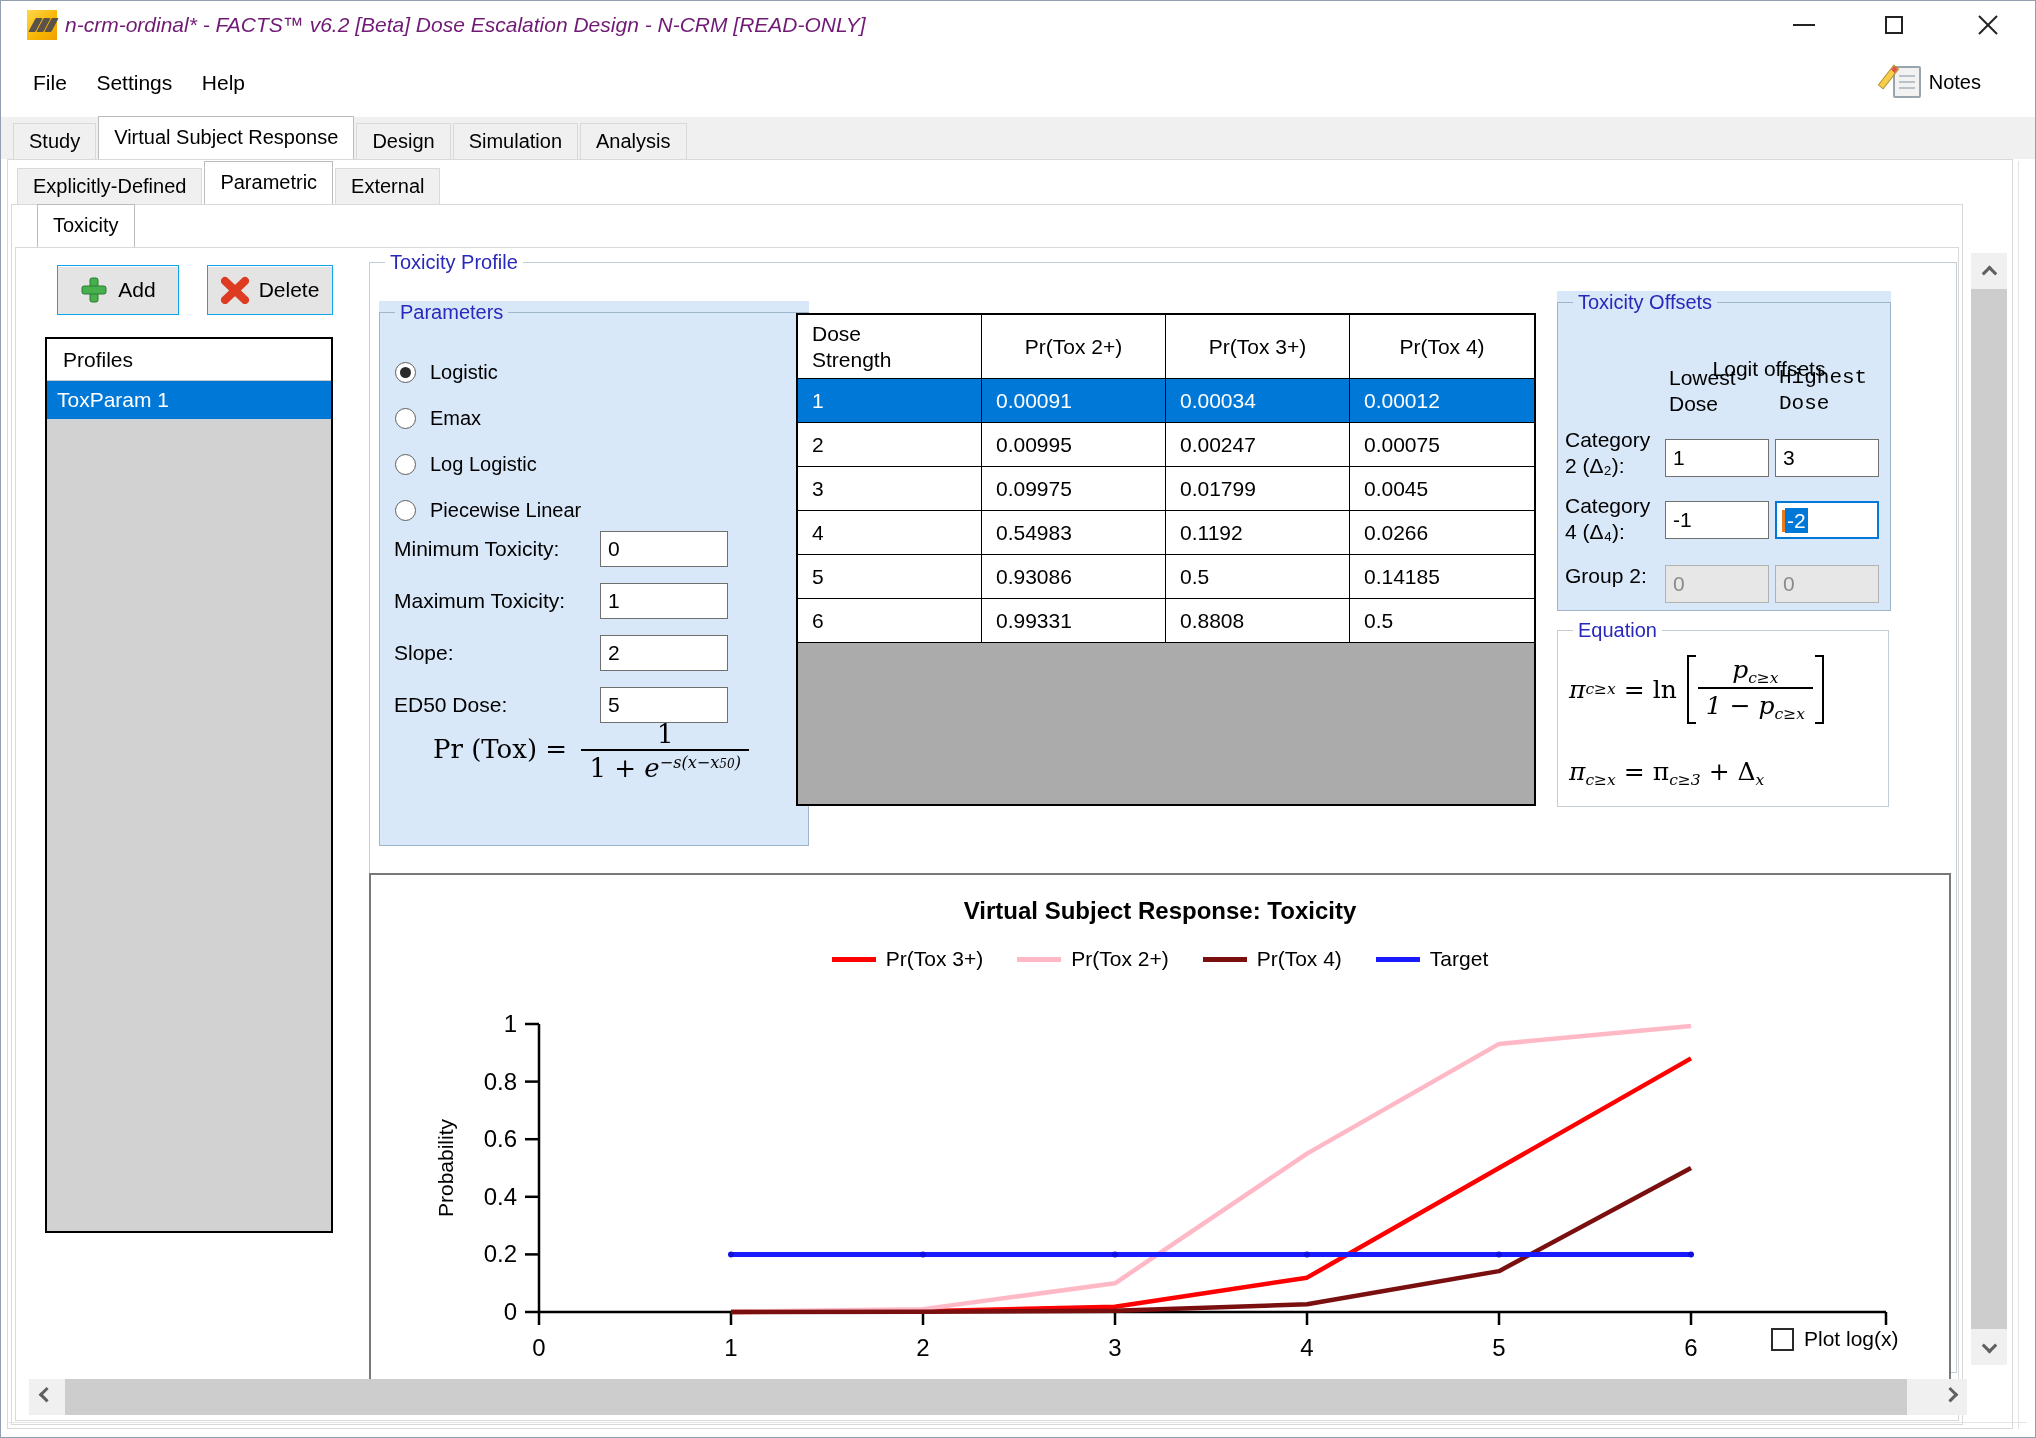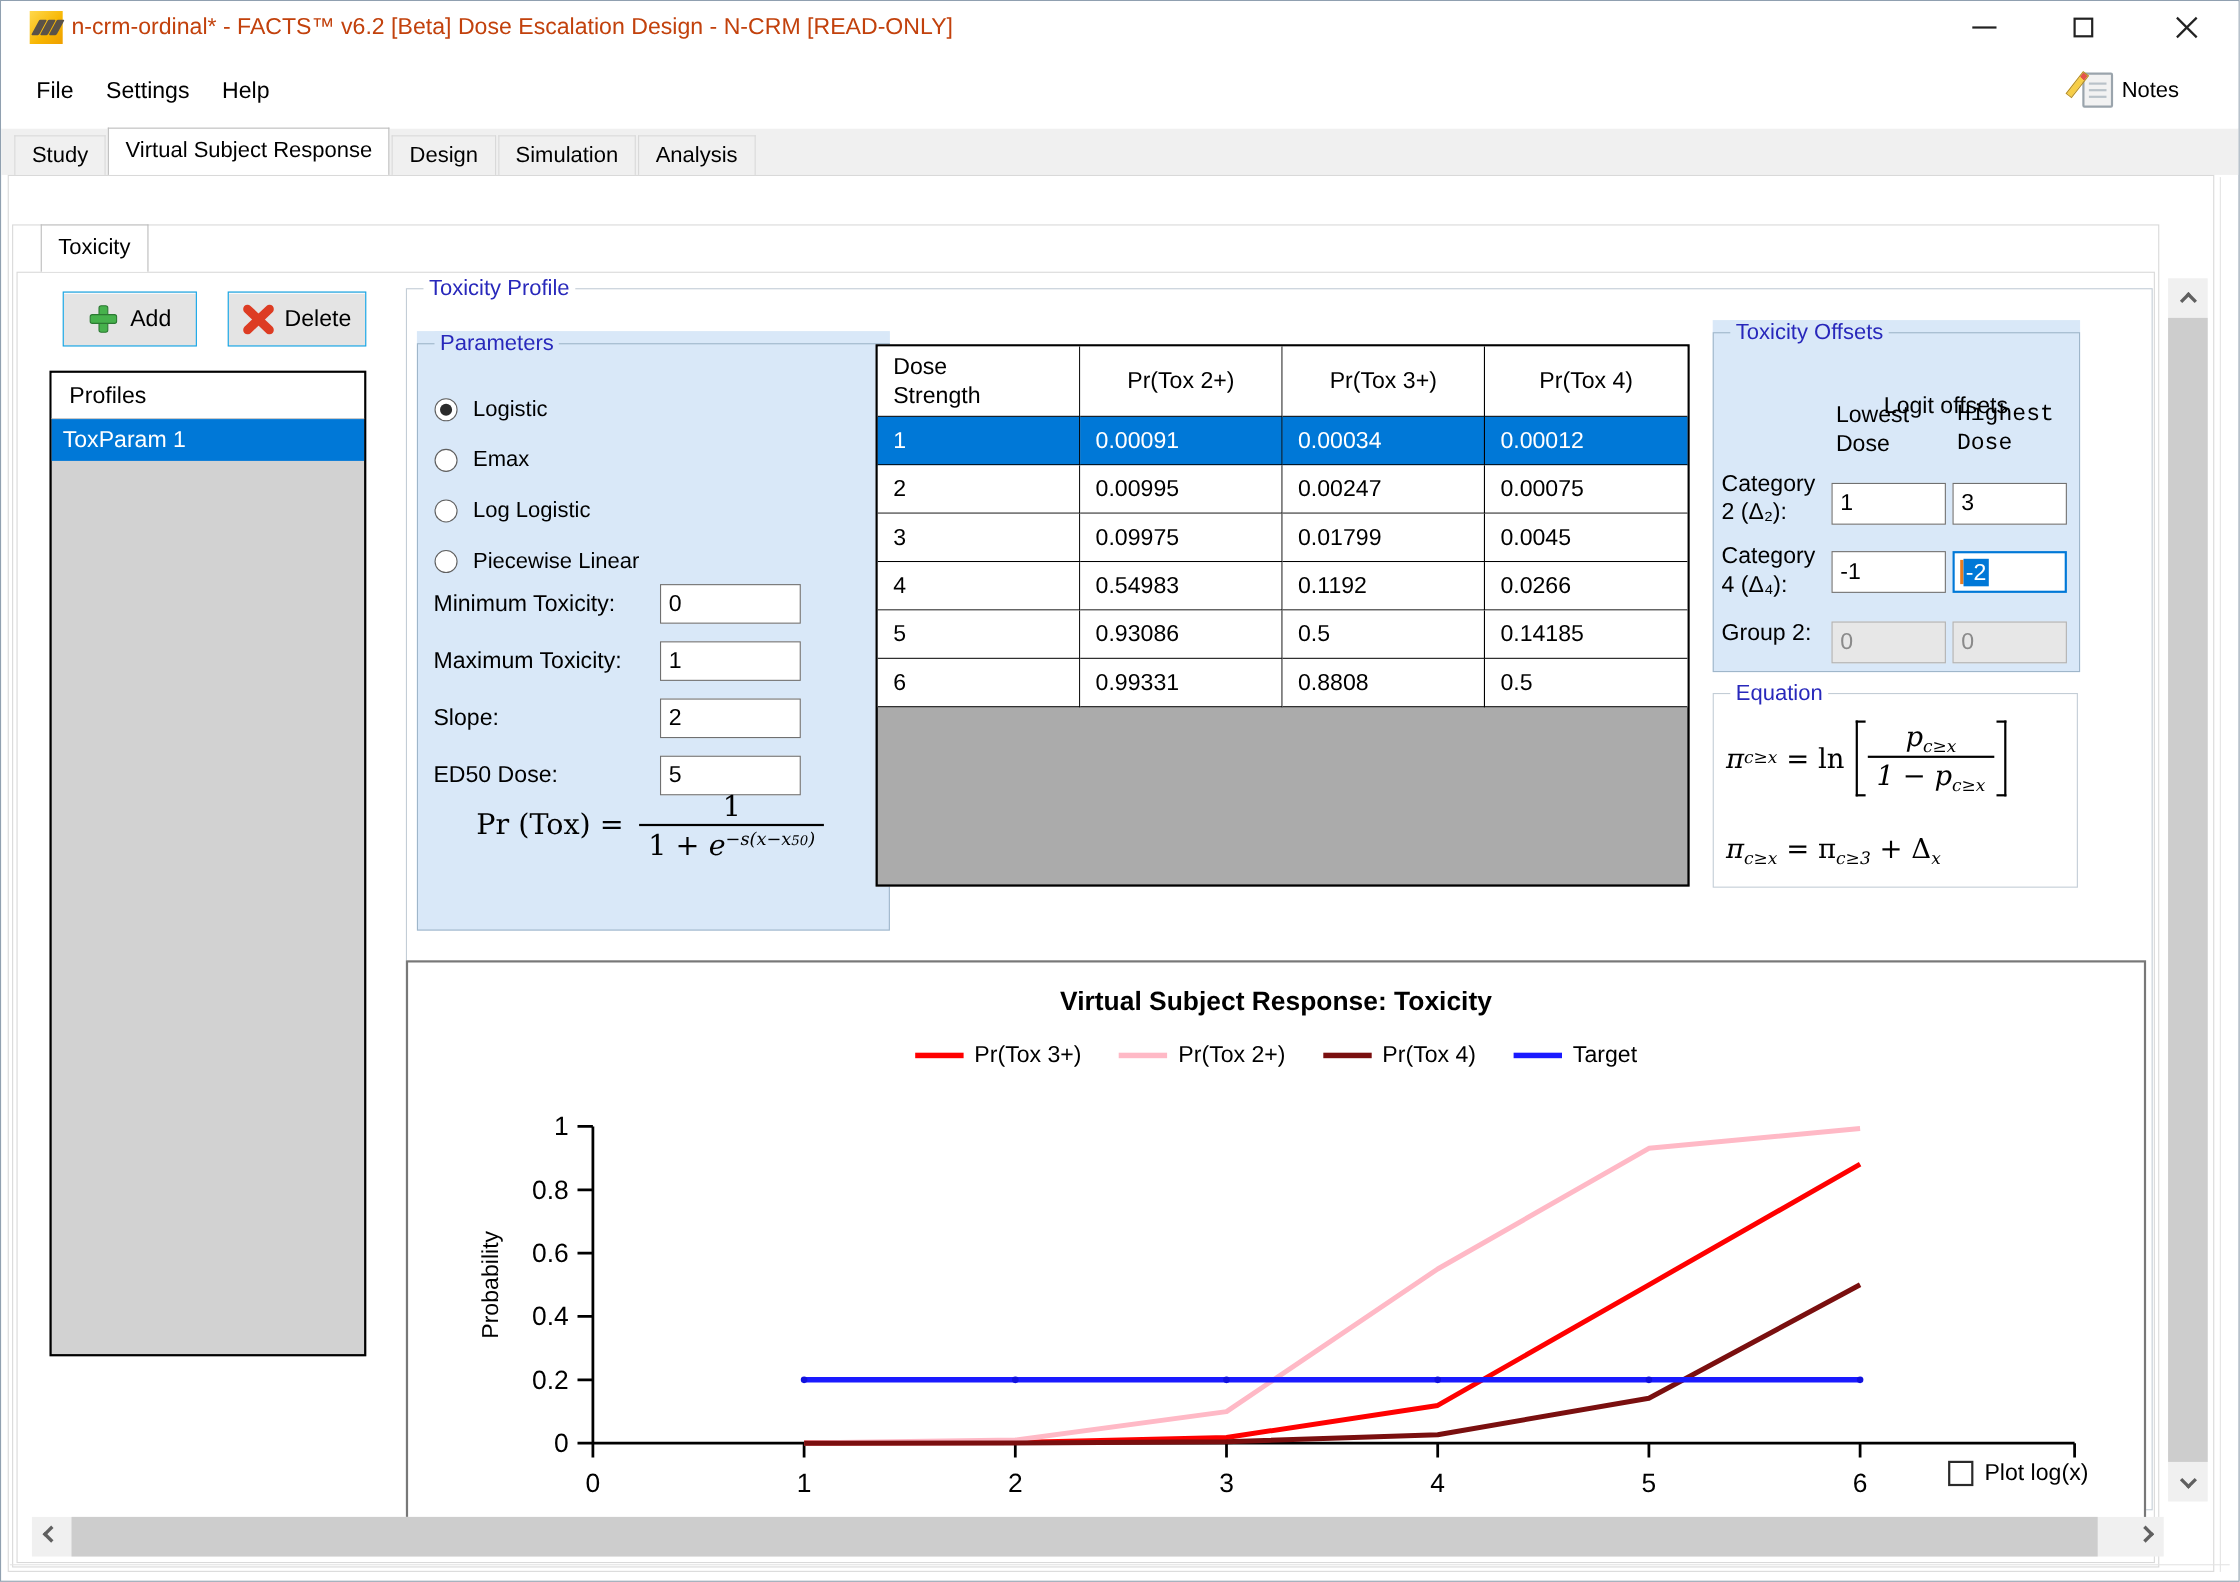--- a/index.html
+++ b/index.html
@@ -6,21 +6,21 @@
   body { font-family:"Liberation Sans", sans-serif; background:#d0d0d0; }
   .window { position:relative; width:2036px; height:1438px; background:#ffffff;
             border:1px solid #90a0b0; overflow:hidden; font-size:20px; color:#000; }
 
   
   .titlebar { position:absolute; left:0; top:0; width:100%; height:48px; background:#fff; }
   .appicon { position:absolute; left:26px; top:9px; width:30px; height:30px;
              background:linear-gradient(135deg,#ffd84d 0%,#f7b500 60%,#ef9f00 100%); }
   .appicon i { position:absolute; width:7px; height:14px; background:#5a5248; transform:skewX(-28deg); top:8px; border-radius:1px;}
   .appicon i:nth-child(1){left:5px;} .appicon i:nth-child(2){left:13px;} .appicon i:nth-child(3){left:21px;}
-  .titletext { position:absolute; left:64px; top:12px; font-size:21px; color:#c2410c; }
+  .titletext { position:absolute; left:64px; top:12px; font-size:21px; color:#701a75;font-style:italic; }
   .winbtn { position:absolute; top:0; width:66px; height:48px; display:flex; align-items:center; justify-content:center; }
   .wb-min { left:1770px; } .wb-max { left:1860px; } .wb-close { left:1954px; }
   .glyph-min { width:22px; height:0; border-top:2px solid #222; }
   .glyph-max { width:18px; height:18px; border:2px solid #222; }
 
   
   .menubar { position:absolute; left:0; top:48px; width:100%; height:68px; background:#fff; }
   .menu-item { display:inline-block; margin-top:18px; padding:4px 12px; font-size:21px; }
   .menu-item:first-child { margin-left:20px; }
   .notes-btn { position:absolute; right:46px; top:10px; height:46px; display:flex; align-items:center; gap:8px; padding:0 8px; }
@@ -159,20 +159,25 @@
   <div class="page" style="left:6px; top:158px; width:2006px; height:1270px;"></div>
   <div class="page" style="left:10px; top:203px; width:1952px; height:1221px;"></div>
   <div class="page" style="left:14px; top:246px; width:1944px; height:1174px;"></div>
 
   <div class="tabstrip" style="left:12px; top:115px; height:43px;" id="mainTabs">
       <span class="tab">Study</span>
       <span class="tab active">Virtual Subject Response</span>
       <span class="tab">Design</span>
       <span class="tab">Simulation</span>
       <span class="tab">Analysis</span>
+    </div>
+  <div class="tabstrip" style="left:16px; top:160px; height:43px;" id="subTabs">
+      <span class="tab">Explicitly-Defined</span>
+      <span class="tab active">Parametric</span>
+      <span class="tab">External</span>
     </div>
   <div class="tabstrip" style="left:36px; top:204px; height:42px;" id="innerTabs">
       <span class="tab active">Toxicity</span>
     </div>
 
   <div class="btn" style="left:56px; top:264px; width:122px; height:50px;">
     <svg width="28" height="28">
       <rect x="10" y="2" width="8" height="24" rx="2" fill="#46b14c" stroke="#2c7a33"></rect>
       <rect x="2" y="10" width="24" height="8" rx="2" fill="#46b14c" stroke="#2c7a33"></rect>
     </svg>

